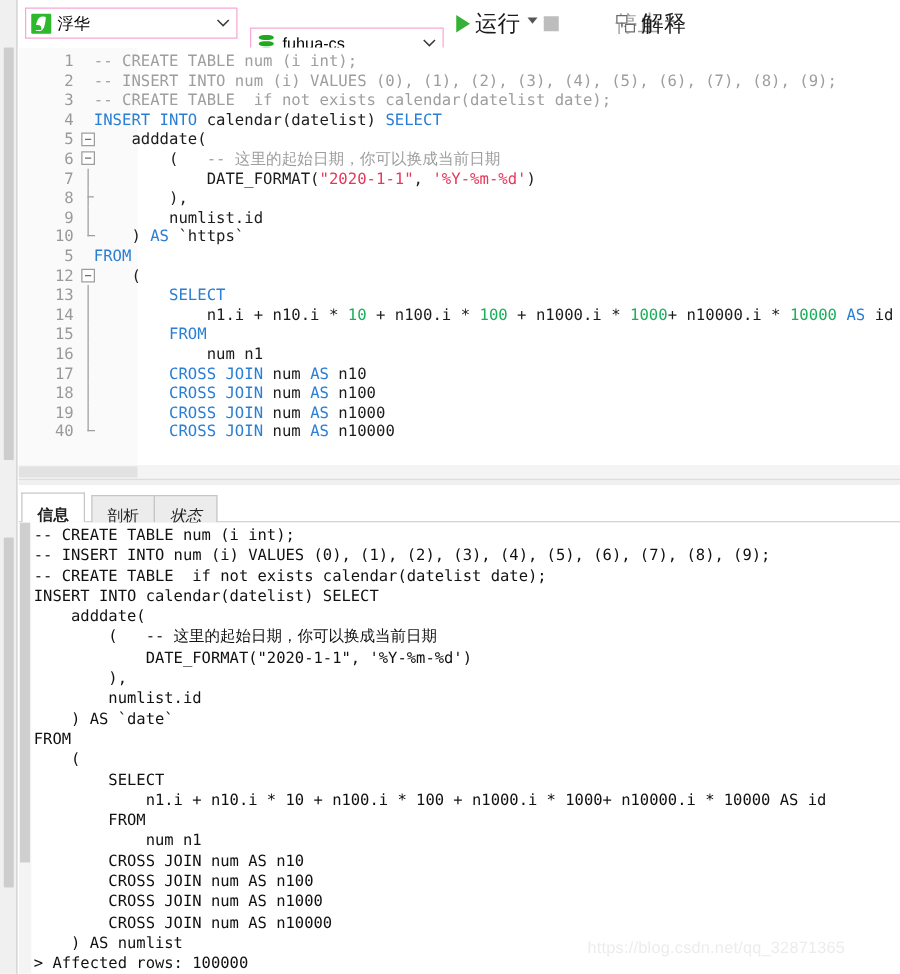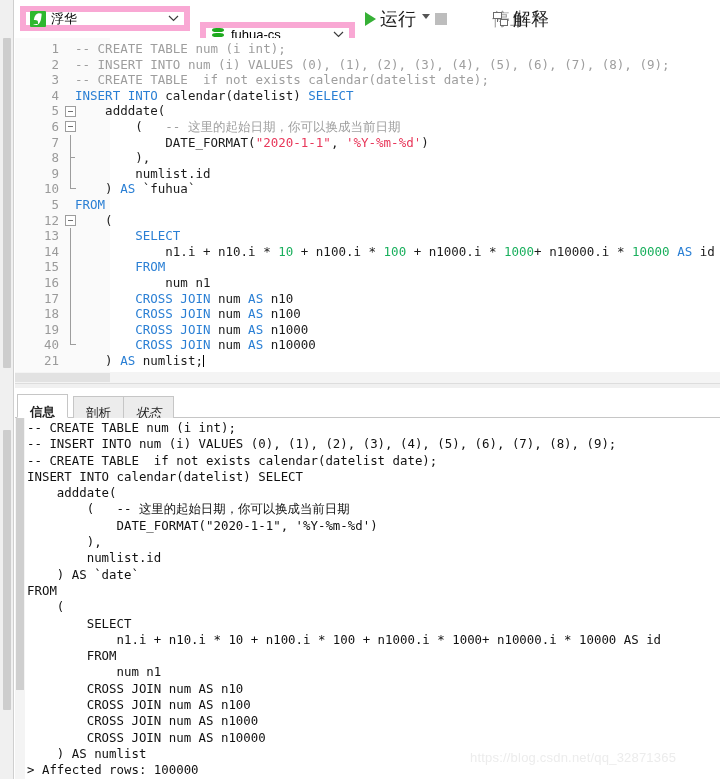--- a/index.html
+++ b/index.html
@@ -54,21 +54,21 @@
     left: 15px; top: 0;
     width: 705px; height: 38px;
     background: #ffffff;
     box-sizing: border-box;
   }
   .combo {
     position: absolute;
     top: 6px;
     height: 25px;
     background: #fff;
-    border: 6px solid #f9a8d4;
+    border: 1px solid #f9a8d4;
     box-sizing: border-box;
     display: flex;
     align-items: center;
     padding: 0 0 0 4px;
     cursor: default;
   }
   .combo.conn { left: 5px; width: 170px; }
   .combo.db   { left: 185px; width: 155px; margin-top: 16px; }
   .combo-label {
     flex: 1;
@@ -440,32 +440,31 @@
     <div class="code-rows" id="code-rows">
         <div class="crow"><span class="lnum">1</span><span class="ctext"><span class="t-com">-- CREATE TABLE num (i int);</span></span></div>
         <div class="crow"><span class="lnum">2</span><span class="ctext"><span class="t-com">-- INSERT INTO num (i) VALUES (0), (1), (2), (3), (4), (5), (6), (7), (8), (9);</span></span></div>
         <div class="crow"><span class="lnum">3</span><span class="ctext"><span class="t-com">-- CREATE TABLE  if not exists calendar(datelist date);</span></span></div>
         <div class="crow"><span class="lnum">4</span><span class="ctext"><span class="t-kw">INSERT INTO </span><span class="t-pln">calendar(datelist) </span><span class="t-kw">SELECT</span></span></div>
         <div class="crow"><span class="lnum">5</span><span class="fold"></span><span class="ctext"><span class="t-pln">    adddate(</span></span></div>
         <div class="crow"><span class="lnum">6</span><span class="fold"></span><span class="ctext"><span class="t-pln">        (   </span><span class="t-com">-- 这里的起始日期，你可以换成当前日期</span></span></div>
         <div class="crow"><span class="lnum">7</span><span class="vline"></span><span class="ctext"><span class="t-pln">            DATE_FORMAT(</span><span class="t-str">"2020-1-1"</span><span class="t-pln">, </span><span class="t-str">'%Y-%m-%d'</span><span class="t-pln">)</span></span></div>
         <div class="crow"><span class="lnum">8</span><span class="vline"></span><span class="tick"></span><span class="ctext"><span class="t-pln">        ),</span></span></div>
         <div class="crow"><span class="lnum">9</span><span class="vline"></span><span class="ctext"><span class="t-pln">        numlist.id</span></span></div>
-        <div class="crow"><span class="lnum">10</span><span class="corner"></span><span class="ctext"><span class="t-pln">    ) </span><span class="t-kw">AS </span><span class="t-pln">`fuhua`</span></span></div>
+        <div class="crow"><span class="lnum">10</span><span class="corner"></span><span class="ctext"><span class="t-pln">    ) </span><span class="t-kw">AS </span><span class="t-pln">`https`</span></span></div>
         <div class="crow"><span class="lnum">5</span><span class="ctext"><span class="t-kw">FROM</span></span></div>
         <div class="crow"><span class="lnum">12</span><span class="fold"></span><span class="ctext"><span class="t-pln">    (</span></span></div>
         <div class="crow"><span class="lnum">13</span><span class="vline"></span><span class="ctext"><span class="t-kw">        SELECT</span></span></div>
         <div class="crow"><span class="lnum">14</span><span class="vline"></span><span class="ctext"><span class="t-pln">            n1.i + n10.i * </span><span class="t-num">10</span><span class="t-pln"> + n100.i * </span><span class="t-num">100</span><span class="t-pln"> + n1000.i * </span><span class="t-num">1000</span><span class="t-pln">+ n10000.i * </span><span class="t-num">10000</span><span class="t-pln"> </span><span class="t-kw">AS </span><span class="t-pln">id</span></span></div>
         <div class="crow"><span class="lnum">15</span><span class="vline"></span><span class="ctext"><span class="t-kw">        FROM</span></span></div>
         <div class="crow"><span class="lnum">16</span><span class="vline"></span><span class="ctext"><span class="t-pln">            num n1</span></span></div>
         <div class="crow"><span class="lnum">17</span><span class="vline"></span><span class="ctext"><span class="t-kw">        CROSS JOIN </span><span class="t-pln">num </span><span class="t-kw">AS </span><span class="t-pln">n10</span></span></div>
         <div class="crow"><span class="lnum">18</span><span class="vline"></span><span class="ctext"><span class="t-kw">        CROSS JOIN </span><span class="t-pln">num </span><span class="t-kw">AS </span><span class="t-pln">n100</span></span></div>
         <div class="crow"><span class="lnum">19</span><span class="vline"></span><span class="ctext"><span class="t-kw">        CROSS JOIN </span><span class="t-pln">num </span><span class="t-kw">AS </span><span class="t-pln">n1000</span></span></div>
         <div class="crow"><span class="lnum">40</span><span class="corner"></span><span class="ctext"><span class="t-kw">        CROSS JOIN </span><span class="t-pln">num </span><span class="t-kw">AS </span><span class="t-pln">n10000</span></span></div>
-        <div class="crow"><span class="lnum">21</span><span class="ctext"><span class="t-pln">    ) </span><span class="t-kw">AS </span><span class="t-pln">numlist;</span><span class="caret"></span></span></div>
       </div>
   </div>
 
   <div class="hscroll">
     <div class="thumb"></div>
   </div>
 
   <div class="splitter"></div>
 
   <div class="tabbar" id="tabbar">

